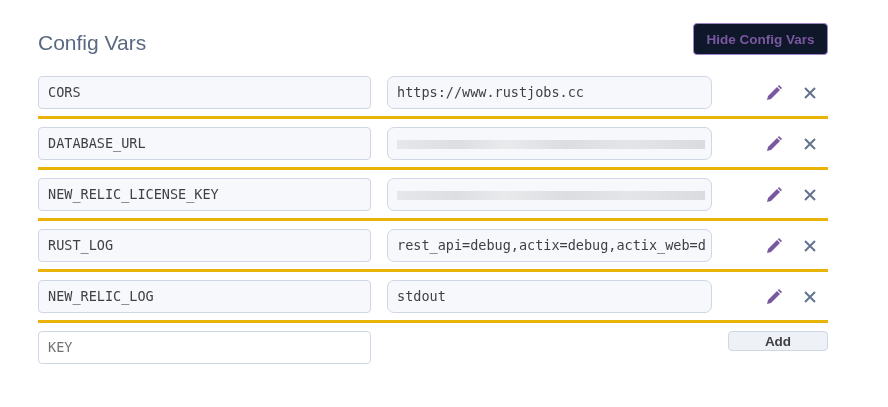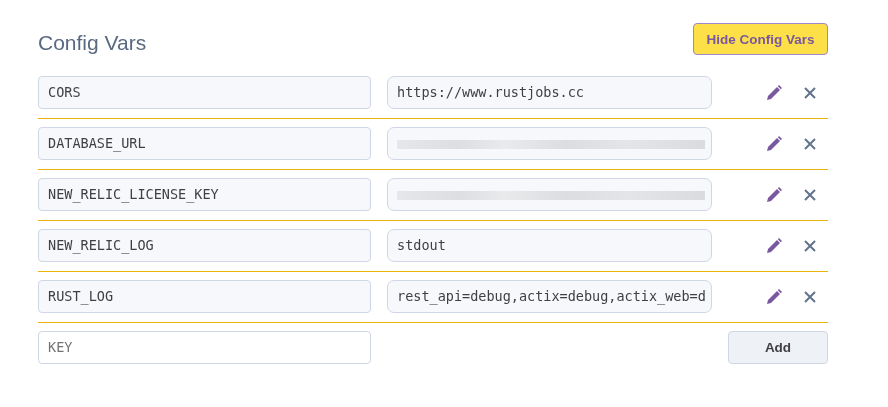--- a/index.html
+++ b/index.html
@@ -3,30 +3,30 @@
 <meta charset="utf-8">
 <style>
   * { box-sizing: border-box; margin: 0; padding: 0; }
   html, body { width: 888px; height: 407px; background: #ffffff; overflow: hidden; }
   body { font-family: "Liberation Sans", sans-serif; color: #3f3f44; position: relative; }
 
   .header { position: absolute; left: 38px; top: 23px; width: 790px; height: 32px; }
   .title { position: absolute; left: 0; top: 8px; font-size: 21px; color: #596981; }
   .hide-btn {
     position: absolute; right: 0; top: 0; width: 135px; height: 32px;
-    border: 1px solid #9e86c8; border-radius: 4px; background: #fde047;
+    border: 1px solid #9e86c8; border-radius: 4px; background: #0f172a;
     color: #79589f; font-size: 13.5px; font-weight: bold;
     display: flex; align-items: center; justify-content: center;
     font-family: "Liberation Sans", sans-serif; cursor: pointer;
   }
 
   .rows { position: absolute; left: 38px; top: 68px; width: 790px; }
   .row {
     position: relative; height: 51px;
-    border-bottom: 1px solid #eab308;
+    border-bottom: 3px solid #eab308;
   }
   .row.last { border-bottom: none; }
   .field {
     position: absolute; top: 8px; height: 33px;
     border: 1px solid #cfd7e6; border-radius: 4px;
     background: #f7f8fb;
     font-family: "DejaVu Sans Mono", monospace; font-size: 13.5px; color: #3f3f44;
     padding: 0 9px; line-height: 31px; white-space: nowrap; overflow: hidden;
   }
   .field.key { left: 0; width: 333px; }
@@ -37,21 +37,21 @@
     background: linear-gradient(90deg, #e6e7ea 0%, #dddee2 20%, #e9eaec 35%, #dcdde0 55%, #e4e5e8 75%, #dadbde 100%);
     filter: blur(0.6px);
   }
   .icon-btn {
     position: absolute; top: 15px; width: 20px; height: 20px;
     display: flex; align-items: center; justify-content: center; cursor: pointer;
   }
   .edit { left: 726px; }
   .del { left: 762px; }
   .add-btn {
-    position: absolute; left: 690px; top: 8px; width: 100px; height: 33px;
+    position: absolute; left: 690px; top: 8px; width: 100px; height: 20px;
     border: 1px solid #cfd7e6; border-radius: 4px; background: #eef1f6;
     color: #3f3f44; font-size: 13.5px; font-weight: bold;
     display: flex; align-items: center; justify-content: center;
     font-family: "Liberation Sans", sans-serif; cursor: pointer;
   }
 </style>
 </head>
 <body>
 
 <div class="header">
@@ -107,38 +107,38 @@
         </svg>
     </span>
     <span class="icon-btn del">
       <svg width="12" height="12" viewBox="0 0 12 12">
           <path d="M1 1 L11 11 M11 1 L1 11" stroke="#62738d" stroke-width="2"></path>
         </svg>
     </span>
   </div>
 
   <div class="row">
-    <div class="field key">NEW_RELIC_LOG</div>
-    <div class="field val">stdout</div>
+    <div class="field key">RUST_LOG</div>
+    <div class="field val">rest_api=debug,actix=debug,actix_web=d</div>
     <span class="icon-btn edit">
       <svg width="18" height="18" viewBox="0 0 18 18">
           <path d="M2 16 L3 12 L12 3 L15 6 L6 15 Z" fill="#79589f"></path>
           <path d="M12.8 2.2 L14 1 L17 4 L15.8 5.2 Z" fill="#79589f"></path>
         </svg>
     </span>
     <span class="icon-btn del">
       <svg width="12" height="12" viewBox="0 0 12 12">
           <path d="M1 1 L11 11 M11 1 L1 11" stroke="#62738d" stroke-width="2"></path>
         </svg>
     </span>
   </div>
 
   <div class="row">
-    <div class="field key">RUST_LOG</div>
-    <div class="field val">rest_api=debug,actix=debug,actix_web=d</div>
+    <div class="field key">NEW_RELIC_LOG</div>
+    <div class="field val">stdout</div>
     <span class="icon-btn edit">
       <svg width="18" height="18" viewBox="0 0 18 18">
           <path d="M2 16 L3 12 L12 3 L15 6 L6 15 Z" fill="#79589f"></path>
           <path d="M12.8 2.2 L14 1 L17 4 L15.8 5.2 Z" fill="#79589f"></path>
         </svg>
     </span>
     <span class="icon-btn del">
       <svg width="12" height="12" viewBox="0 0 12 12">
           <path d="M1 1 L11 11 M11 1 L1 11" stroke="#62738d" stroke-width="2"></path>
         </svg>

